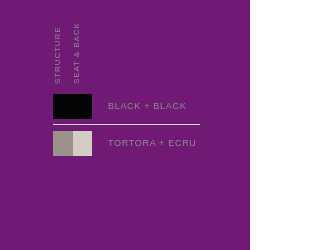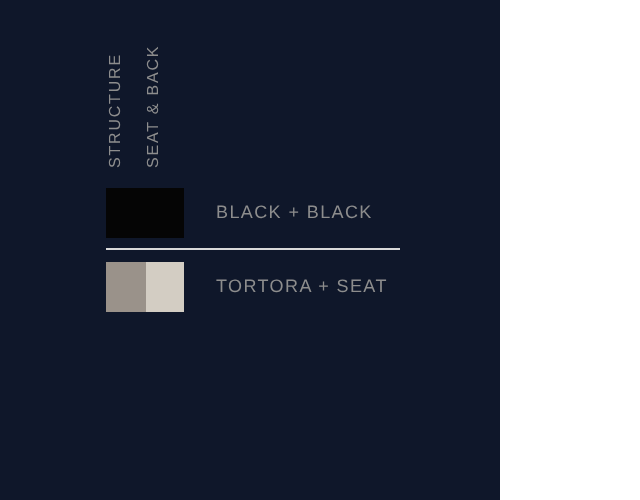--- a/index.html
+++ b/index.html
@@ -12,21 +12,21 @@
     height: 250px;
     overflow: hidden;
     font-family: "Liberation Sans", sans-serif;
     -webkit-font-smoothing: antialiased;
   }
 
   .legend {
     position: relative;
     width: 250px;
     height: 250px;
-    background: #0f172a;
+    background: #701a75;
   }
 
   
   .col-headers {
     position: absolute;
     left: 53px;
     top: 10px;
     width: 60px;
     height: 74px;
   }
@@ -117,17 +117,17 @@
       <div class="divider" style="background: rgb(217, 217, 217);"></div>
     </div>
 
 
 
     <div class="row">
       <div class="swatch">
         <div class="half" style="background:#9a928a"></div>
         <div class="half" style="background:#d3cdc3"></div>
       </div>
-      <div class="row-label">TORTORA + SEAT</div>
+      <div class="row-label">TORTORA + ECRU</div>
     </div>
 
   </div>
 </div>
 
 </body></html>

